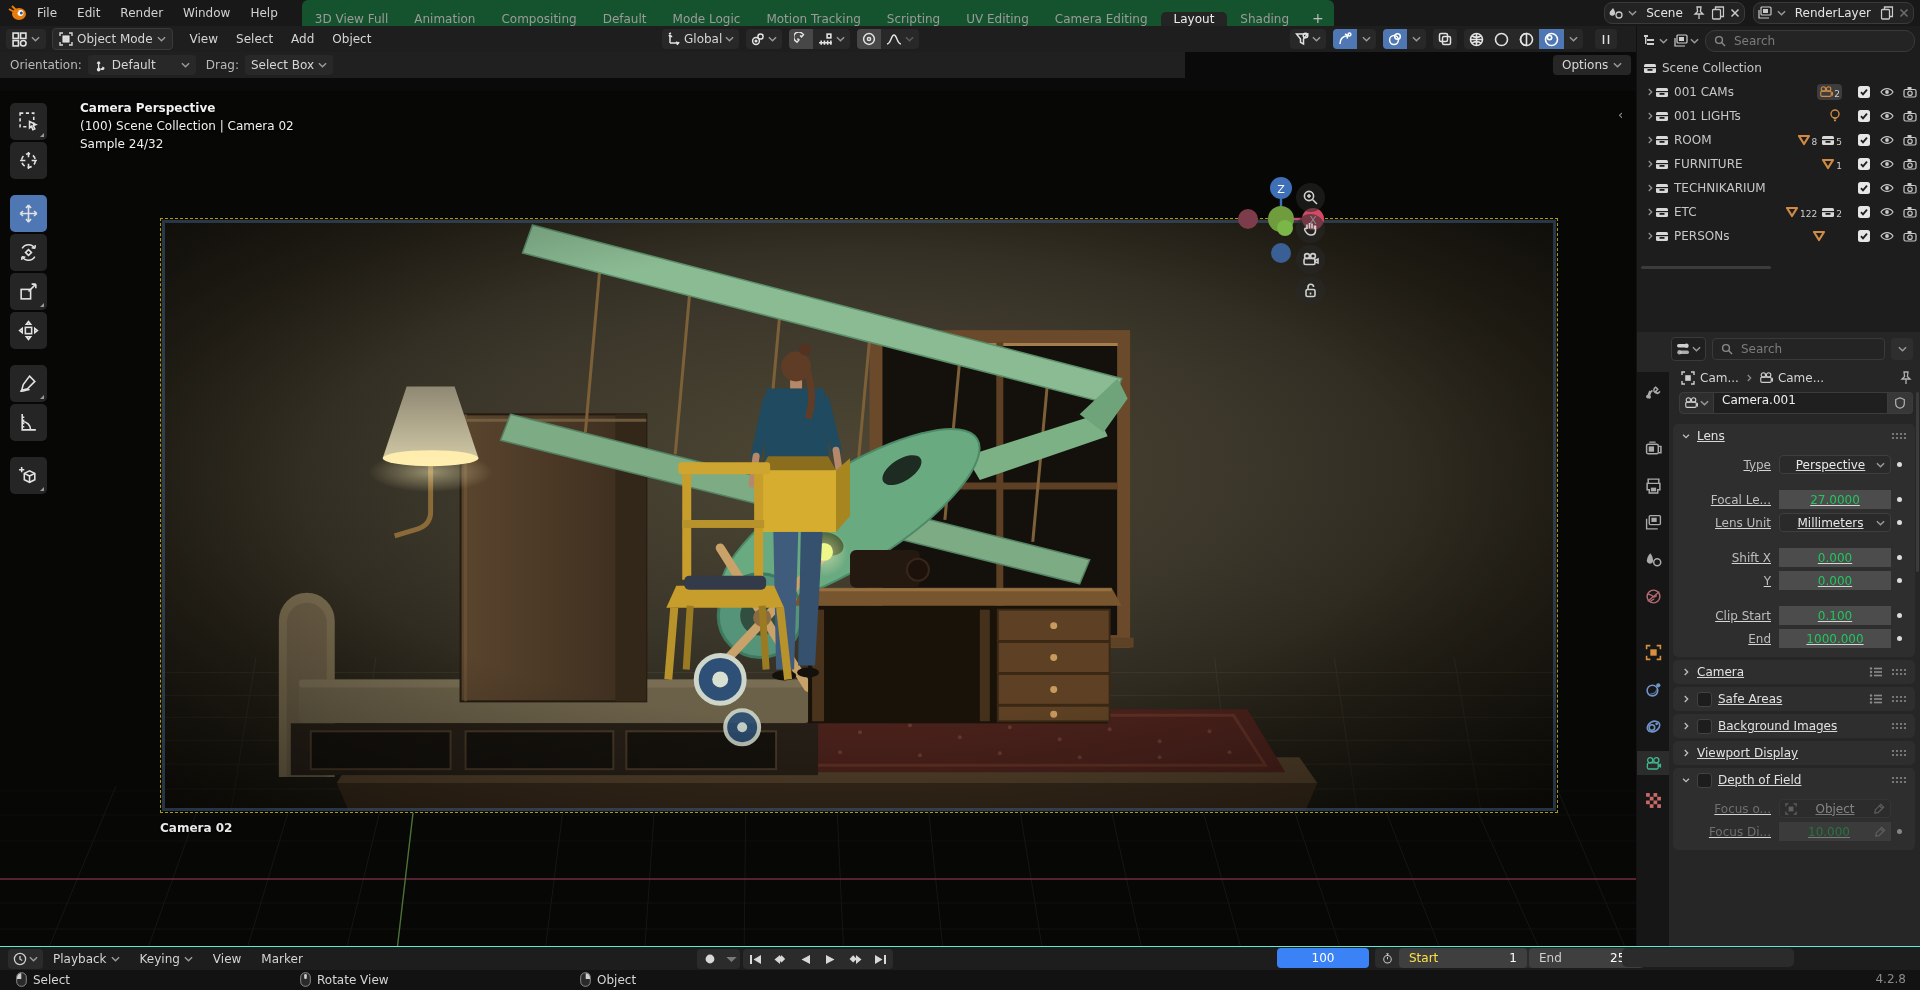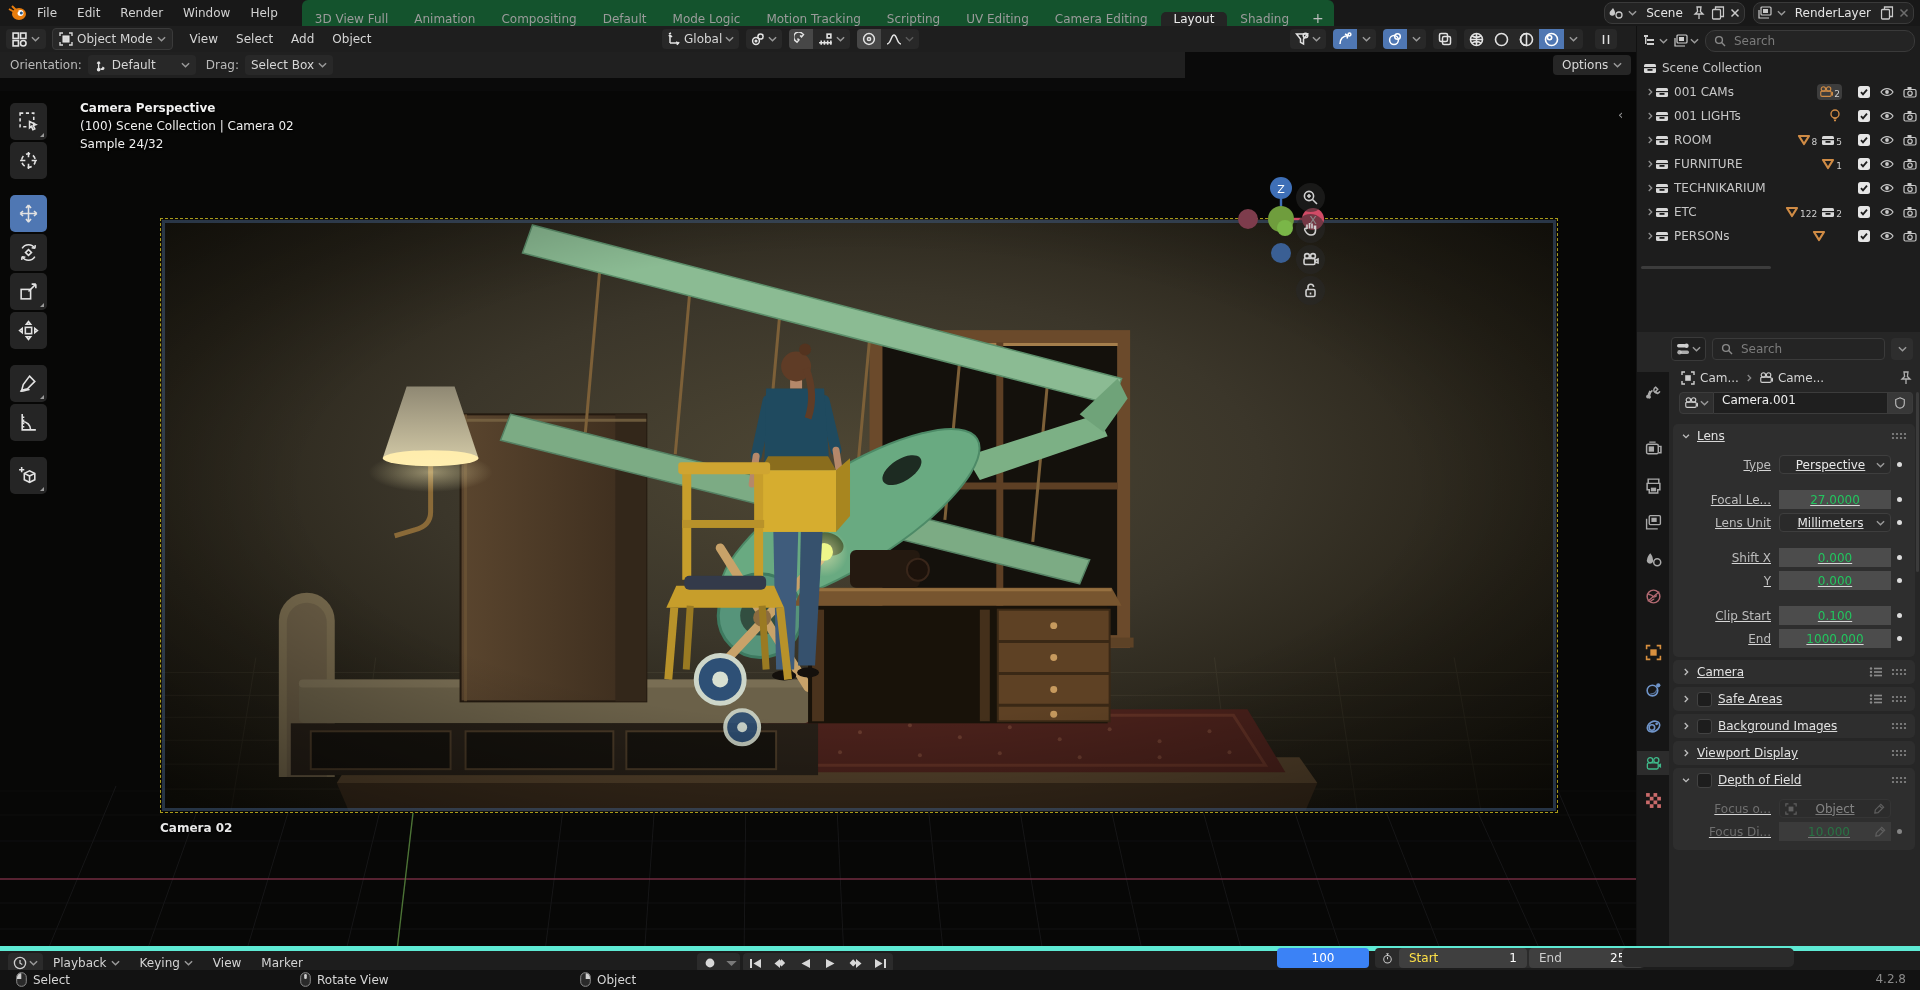--- a/index.html
+++ b/index.html
@@ -96,21 +96,21 @@
   .pval{width:112px;height:19px;background:#4c4c4c;border-radius:0;display:flex;align-items:center;justify-content:center;color:#22c55e;}
   .pdrop{width:112px;height:19px;background:#2a2a2a;border:1px solid #3e3e3e;border-radius:4px;display:flex;align-items:center;color:#e8e8e8;padding:0 5px;box-sizing:border-box;}
   .pdrop .t{flex:1;text-align:center;}
   .anidot{width:16px;display:flex;justify-content:center;color:#e0e0e0;}
   .anidot i{width:5px;height:5px;border-radius:50%;background:#dcdcdc;display:block;}
   .gsp{height:12px;}
   .cb{width:13px;height:13px;border:1px solid #424242;background:#1d1d1d;border-radius:3px;flex:0 0 auto;}
   .disrow .pl{color:#6f6f6f;}
   .disrow .pval,.disrow .pdrop{opacity:.45;}
   
-  #timeline{left:0;top:946px;width:1920px;height:24px;background:#1d1d1d;border-top:5px solid #5eead4;display:flex;align-items:center;}
+  #timeline{left:0;top:946px;width:1920px;height:24px;background:#1d1d1d;border-top:1px solid #5eead4;display:flex;align-items:center;}
   #timeline .menu{padding:0 10px;color:#d4d4d4;}
   .tlgroup{display:flex;align-items:center;background:#2b2b2b;border-radius:4px;height:20px;overflow:hidden;}
   .tbtn{width:25px;height:20px;display:flex;align-items:center;justify-content:center;}
   .tbtn svg{width:13px;height:11px;}
   .tbtn svg *{fill:#d8d8d8;stroke:none;}
   #frame-cluster{position:absolute;left:1277px;top:948px;display:flex;align-items:center;gap:6px;}
   .ffield{height:20px;background:#3b82f6;border-radius:4px;display:flex;align-items:center;justify-content:center;color:#fff;padding:0 10px;}
   #tl-scroll{position:absolute;left:1622px;top:948px;width:172px;height:19px;background:#2b2b2b;border-radius:5px;}
   #statusbar{left:0;top:970px;width:1920px;height:20px;background:#121212;display:flex;align-items:center;color:#9b9b9b;}
   .hint{display:flex;align-items:center;gap:6px;position:absolute;top:972px;}

